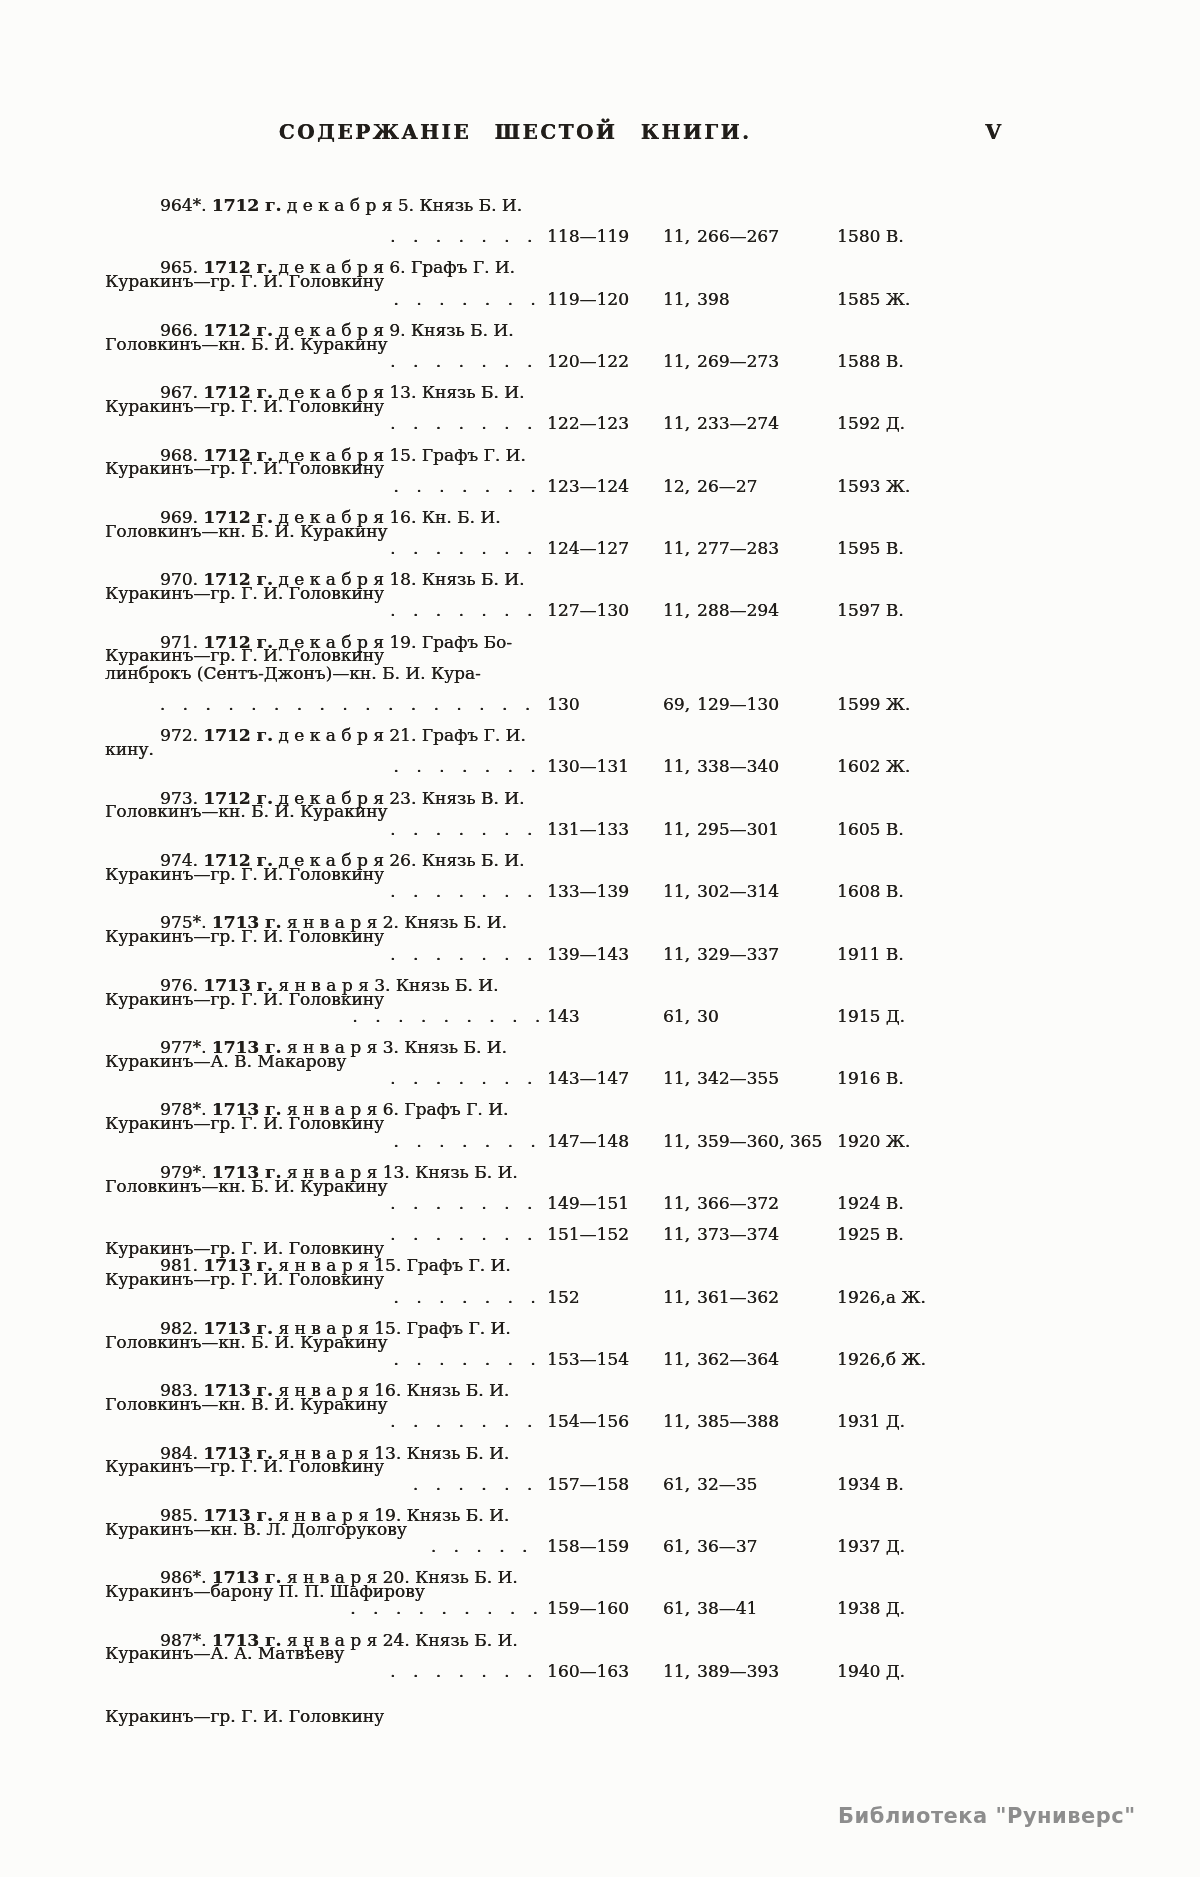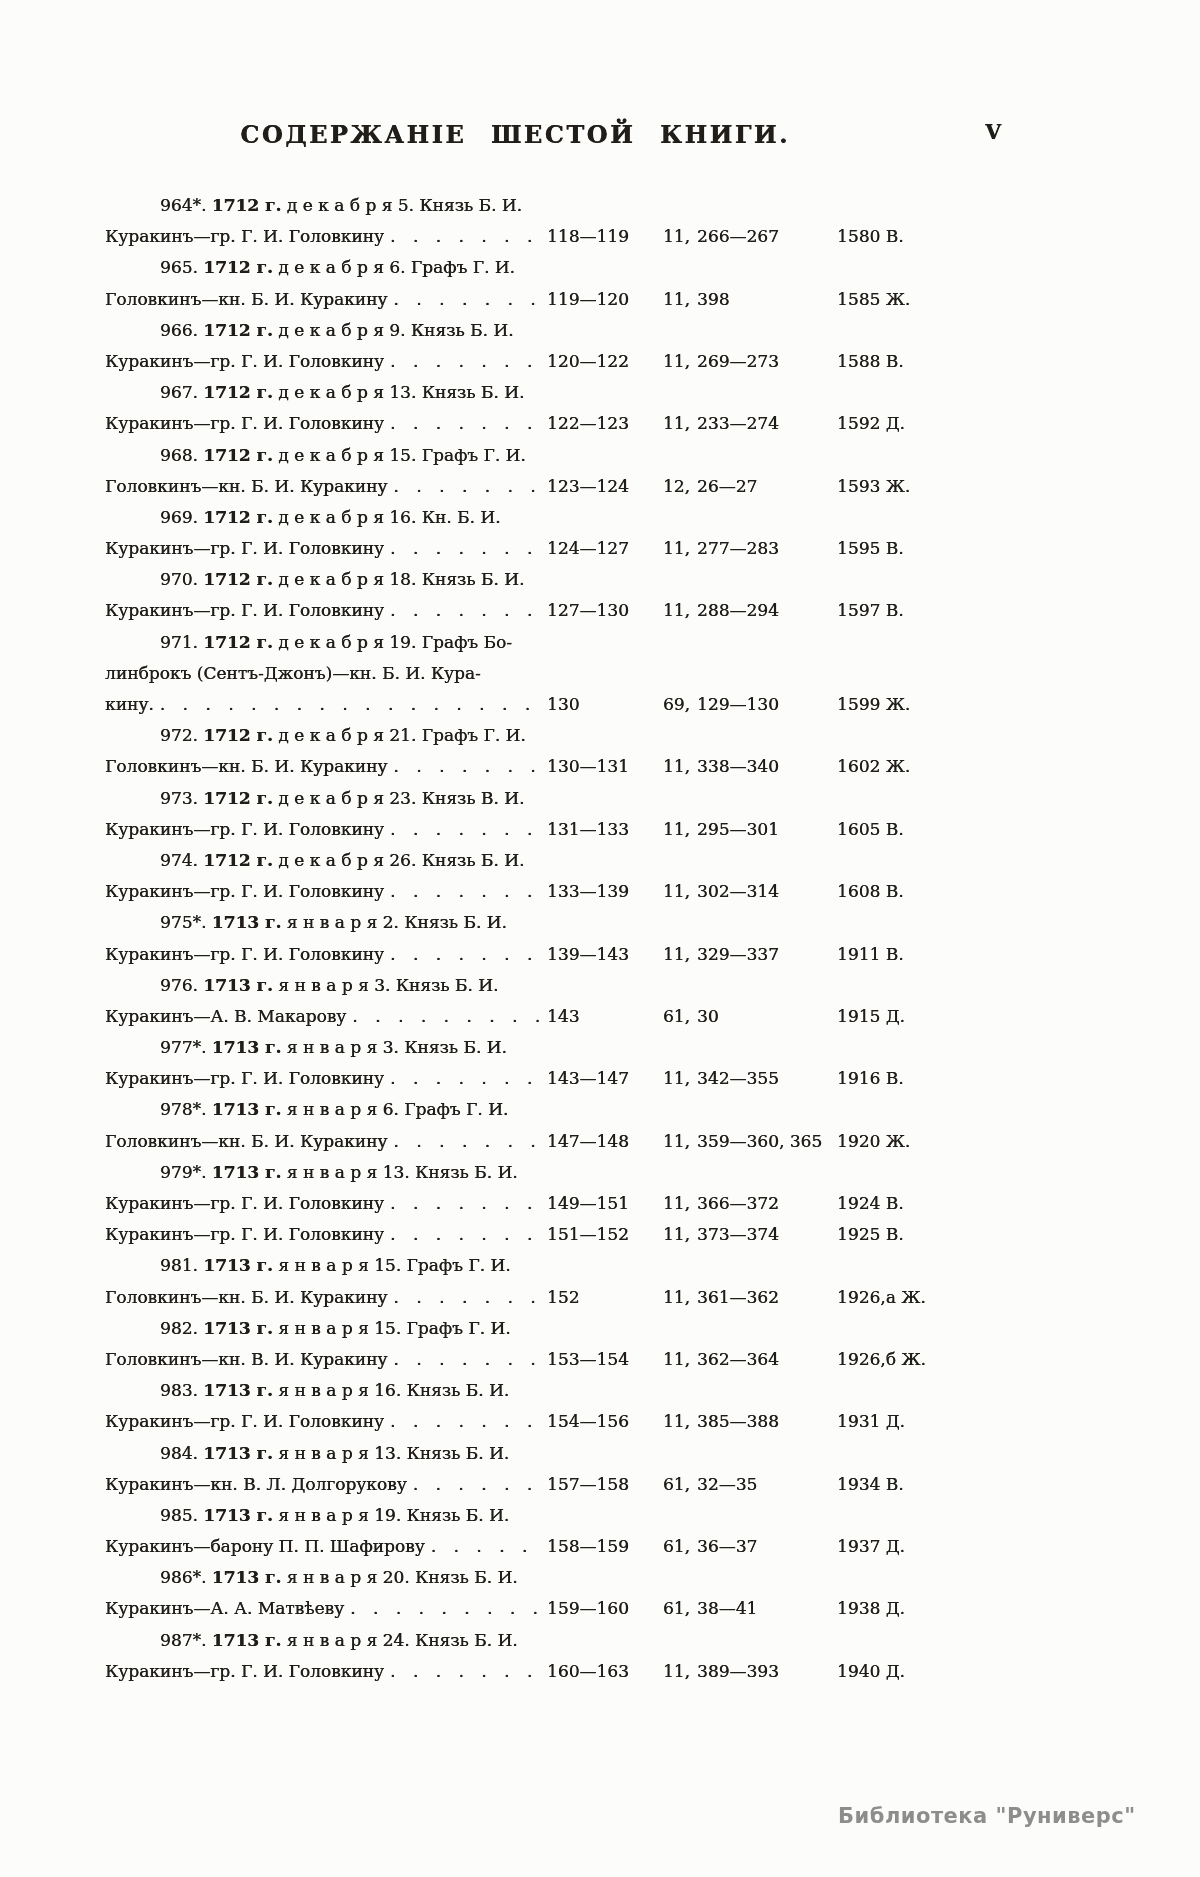--- a/index.html
+++ b/index.html
@@ -6,38 +6,38 @@
   .page{
     position:relative;
     width:1200px;height:1877px;
     background:#fcfcfa;
     font-family:"DejaVu Serif", serif;
     color:#211e1a;
     overflow:hidden;
   }
   .running-head{position:absolute;top:120px;left:105px;width:820px;height:30px;}
   .title{
-    text-align:center;font-weight:bold;font-size:24px;
+    text-align:center;font-weight:bold;font-size:20px;
     letter-spacing:2.5px;word-spacing:14px;
     text-shadow:0.4px 0 currentColor;
   }
   .folio{
     position:absolute;left:858px;top:0;width:60px;text-align:center;
     font-weight:bold;font-size:20px;text-shadow:0.4px 0 currentColor;
   }
   .toc{
     position:absolute;top:190px;left:105px;width:824px;
     font-size:17px;
     text-shadow:0.35px 0 currentColor;
   }
   .ln{position:relative;height:31.2px;line-height:31.2px;white-space:nowrap;}
   .ln.h{padding-left:55px;}
   .year{font-weight:bold;}
   .nm{position:absolute;left:0;top:0;width:438px;display:flex;overflow:hidden;}
-  .name{flex:0 0 auto;}
+  .name{flex:0 0 auto;margin-top:45px;}
   .dots{flex:1 1 auto;overflow:hidden;margin-left:6px;letter-spacing:6px;}
   .pg{position:absolute;left:442px;top:0;}
   .vol{position:absolute;left:533px;top:0;width:52px;text-align:right;}
   .ref{position:absolute;left:592px;top:0;}
   .code{position:absolute;left:732px;top:0;}
   .watermark{
     position:absolute;left:838px;top:1804px;
     font-family:"DejaVu Sans", sans-serif;
     font-size:21px;font-weight:bold;color:#8d8d8d;letter-spacing:0.5px;
   }

